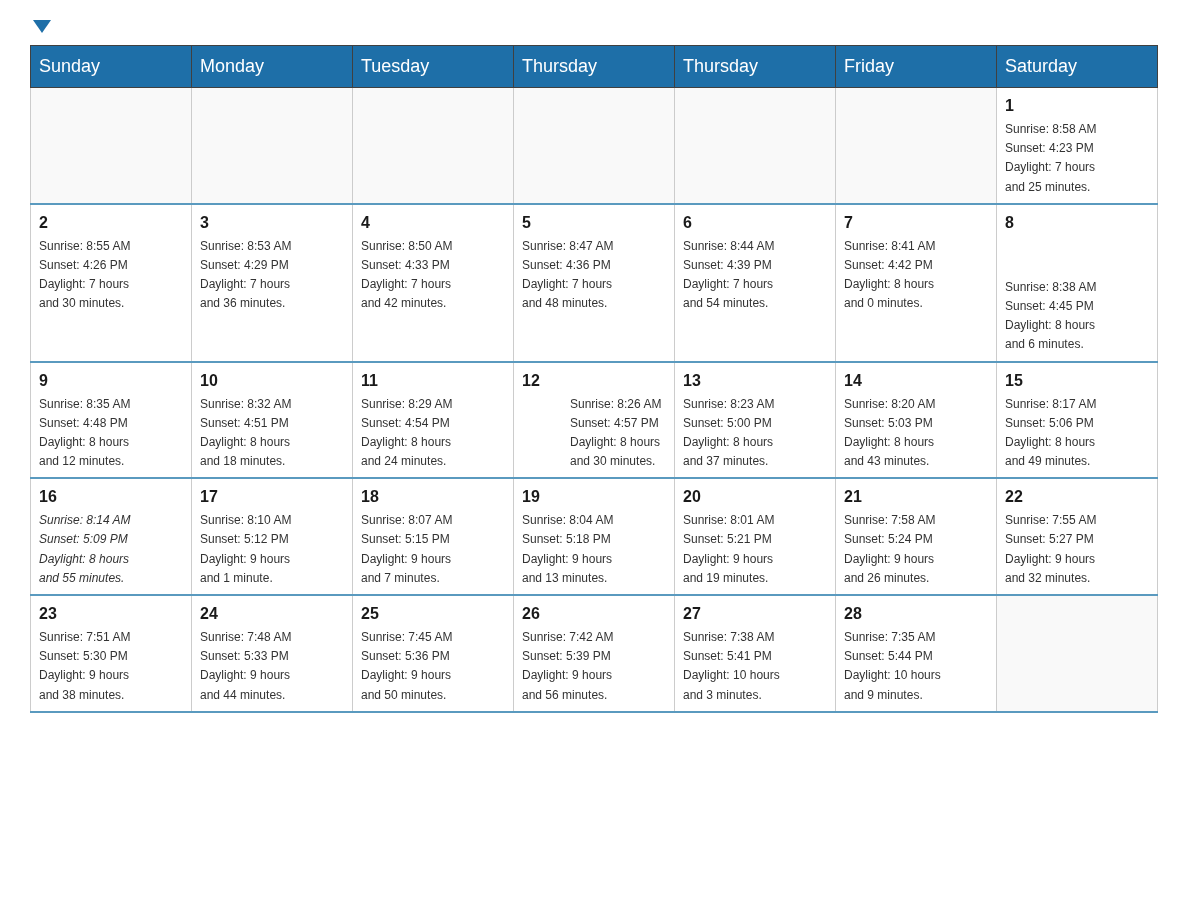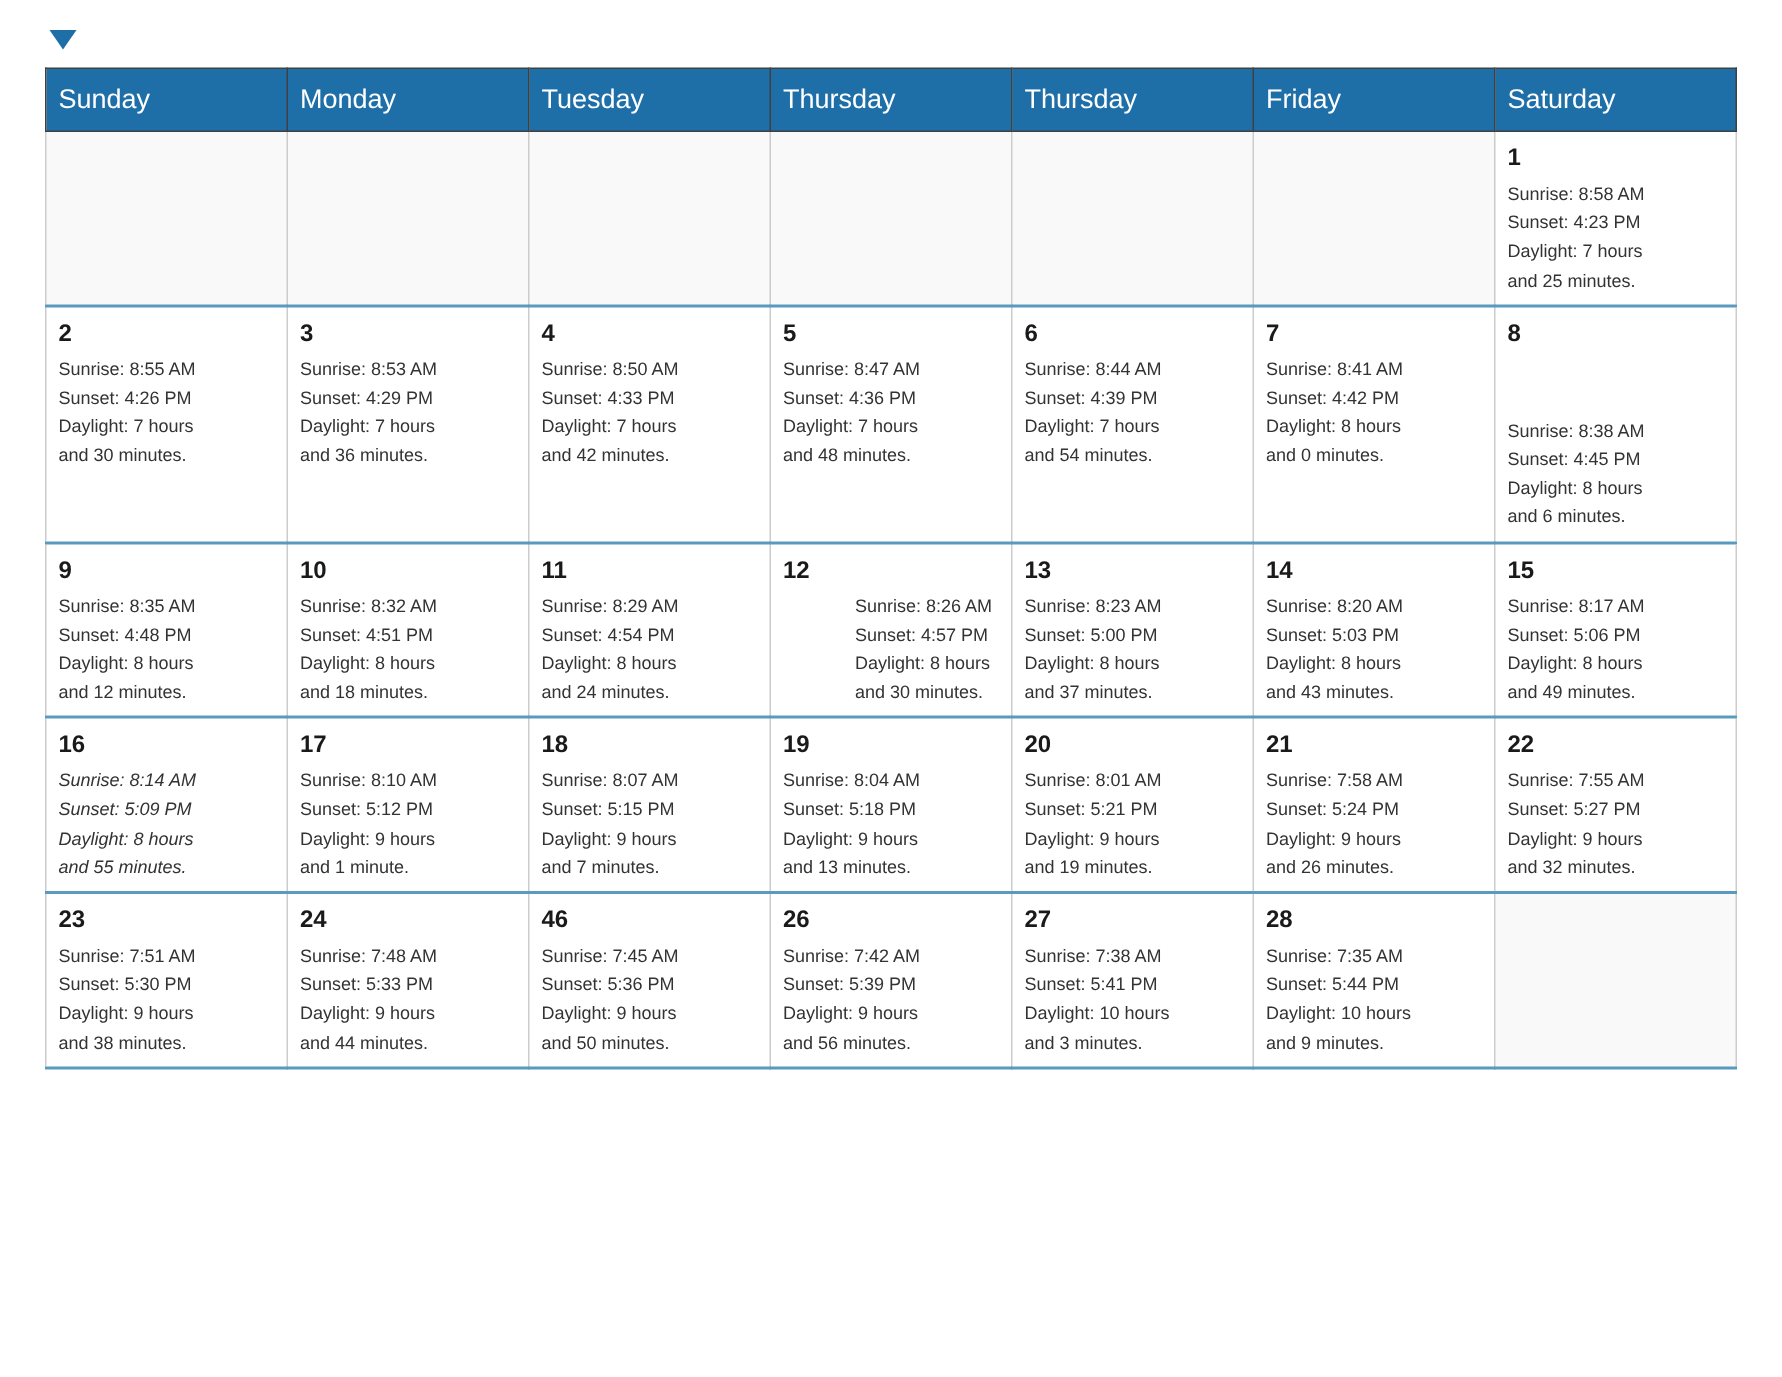--- a/index.html
+++ b/index.html
@@ -313,21 +313,21 @@
 and 38 minutes.</div>
         </td>
         <td>
           <span class="day-number">24</span>
           <div class="day-info" style="white-space: pre-line;">Sunrise: 7:48 AM
 Sunset: 5:33 PM
 Daylight: 9 hours
 and 44 minutes.</div>
         </td>
         <td>
-          <span class="day-number">46</span>
+          <span class="day-number">25</span>
           <div class="day-info" style="white-space: pre-line;">Sunrise: 7:45 AM
 Sunset: 5:36 PM
 Daylight: 9 hours
 and 50 minutes.</div>
         </td>
         <td>
           <span class="day-number">26</span>
           <div class="day-info" style="white-space: pre-line;">Sunrise: 7:42 AM
 Sunset: 5:39 PM
 Daylight: 9 hours

